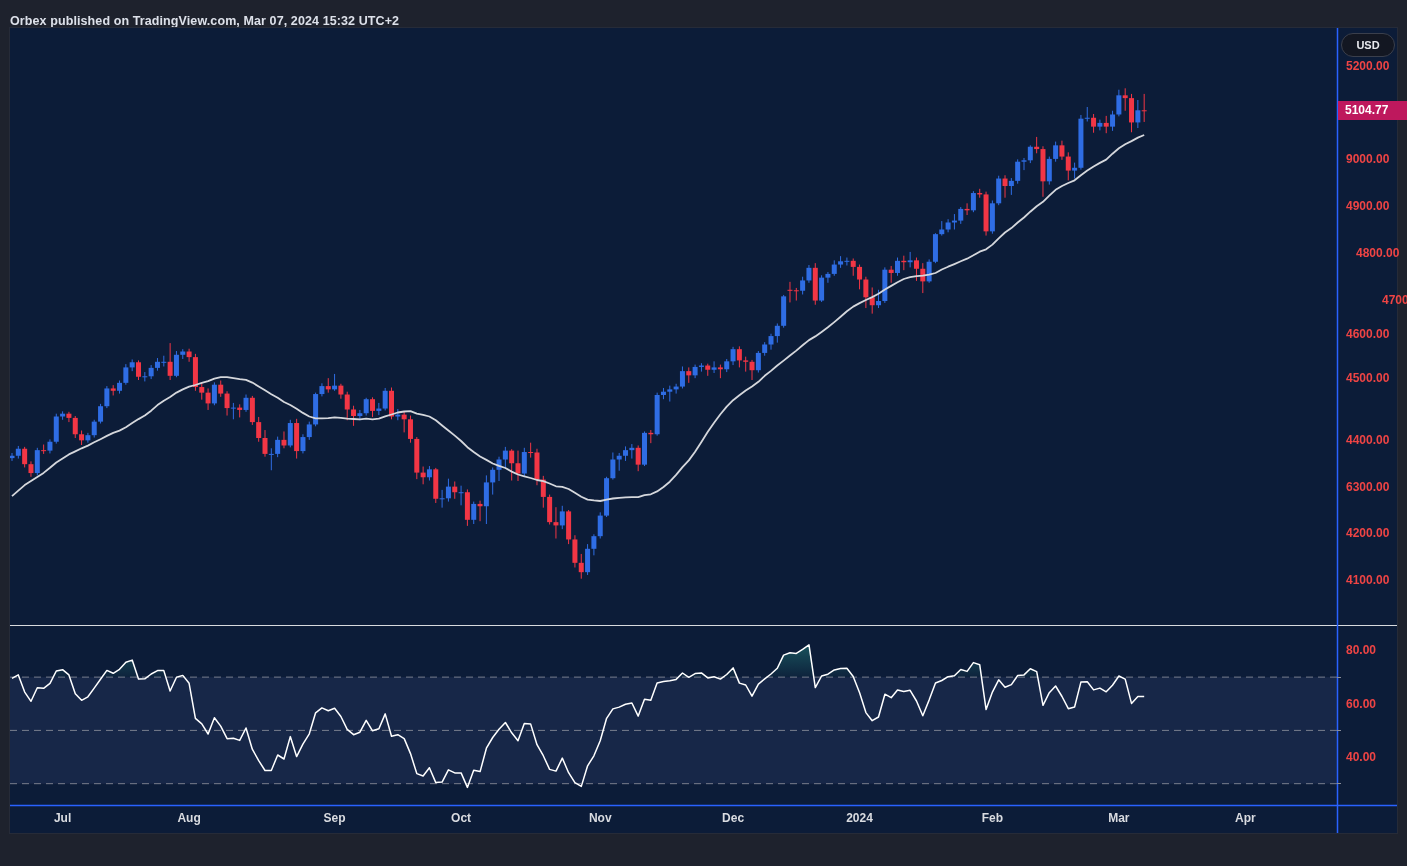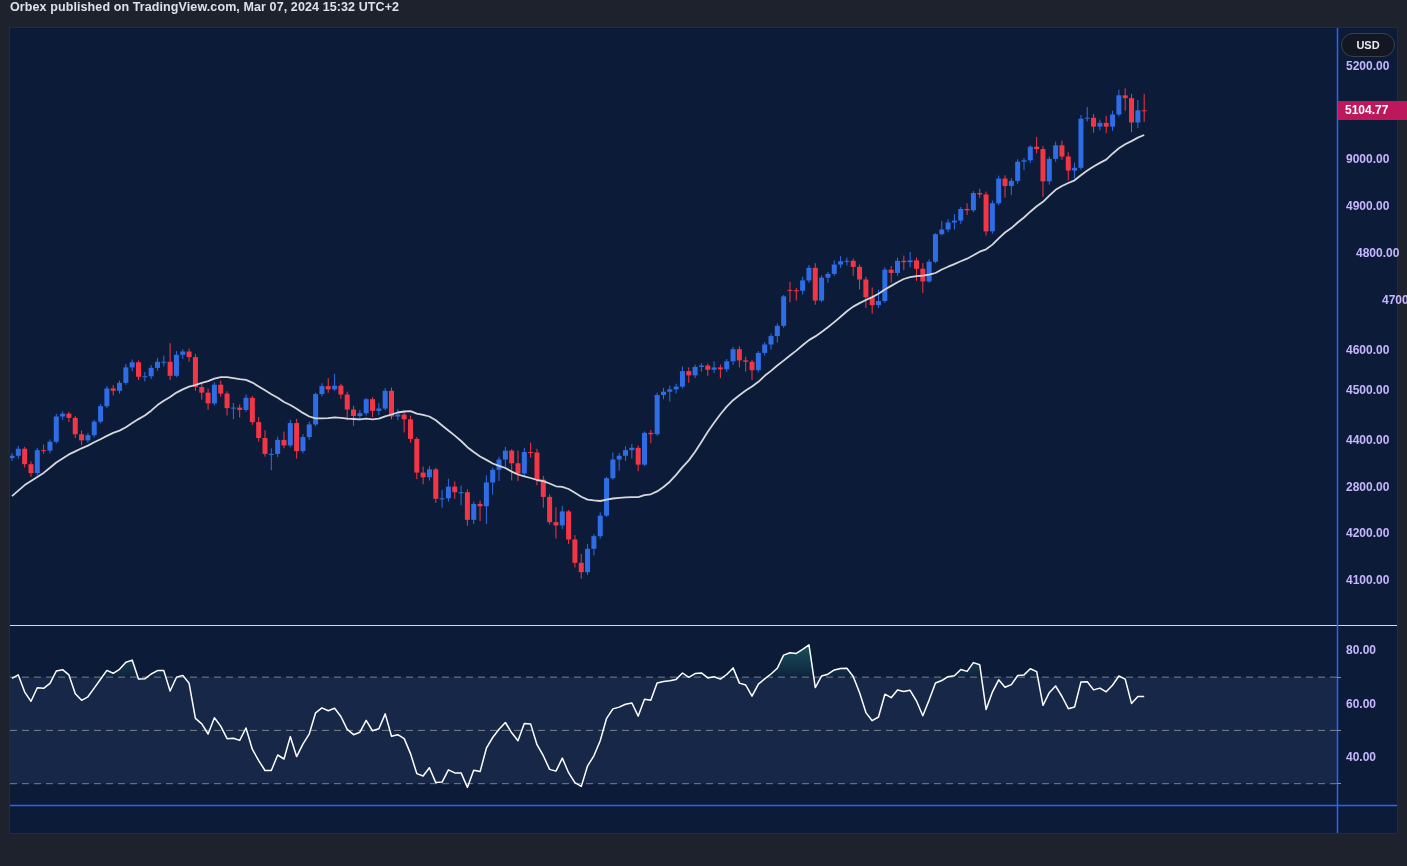--- a/index.html
+++ b/index.html
@@ -1,23 +1,23 @@
 <!DOCTYPE html>
 <html><head>
 <meta charset="utf-8">
 <style>
   html,body{margin:0;padding:0;background:#1e222d;width:1407px;height:866px;overflow:hidden;
     font-family:"Liberation Sans",sans-serif;-webkit-font-smoothing:antialiased;}
   #stage{position:relative;width:1407px;height:866px;background:#1e222d;}
-  #header{position:absolute;left:0;top:0;width:1407px;height:28px;display:flex;align-items:flex-start;}
+  #header{position:absolute;left:0;top:0;width:1407px;height:28px;display:flex;align-items:flex-end;}
   #header .title{margin-left:10px;font-size:12.5px;font-weight:700;color:#dde1ea;letter-spacing:.1px;}
   #widget{position:absolute;left:10px;top:28px;width:1387px;height:805px;background:#0c1c38;outline:1px solid #262b38;}
   #chart-svg{position:absolute;left:0;top:0;}
   #price-scale{position:absolute;left:1327px;top:0;width:60px;height:777px;z-index:3;}
-  .axis-label{position:absolute;left:9px;height:16px;line-height:16px;font-size:12px;font-weight:600;color:#c4b5fd;white-space:nowrap;}
+  .axis-label{position:absolute;left:9px;height:16px;line-height:16px;font-size:12px;font-weight:600;color:#ef4444;white-space:nowrap;}
   .axis-tick{position:absolute;left:0;width:4px;height:1px;background:#8a8e9b;}
   #usd-chip{position:absolute;left:4px;top:5px;width:52px;height:22px;border:1px solid #3a3f4c;border-radius:12px;
     background:#131722;color:#e8eaef;font-size:11px;font-weight:600;display:flex;align-items:center;justify-content:center;z-index:4;}
   #price-tag{position:absolute;left:1328px;width:71px;height:19px;background:#be185d;color:#ffffff;z-index:4;
     font-size:12px;font-weight:700;line-height:19px;padding-left:7px;box-sizing:border-box;}
   #time-scale{position:absolute;left:0;top:779px;width:1387px;height:26px;z-index:3;}
   .month-label{position:absolute;top:4px;transform:translateX(-50%);font-size:12px;font-weight:600;color:#d9dbe0;white-space:nowrap;}
   #footer{position:absolute;left:0;top:833px;width:1407px;height:33px;display:flex;align-items:center;}
   #tv-logo{margin-left:10px;display:flex;align-items:center;}
   #footer .brand{margin-left:6px;font-size:15px;font-weight:600;color:#b2b5be;letter-spacing:.2px;}
@@ -426,31 +426,43 @@
         <line x1="0" y1="777.5" x2="1387" y2="777.5" stroke="#2962ff" stroke-width="1.5"></line>
       </svg>
 
     <div id="price-scale">
       <div id="usd-chip">USD</div>
     <div class="axis-label" style="top: 29.8677px;">5200.00</div>
         <div class="axis-label" style="top: 123.368px;">9000.00</div>
         <div class="axis-label" style="top: 170.118px;">4900.00</div>
         <div class="axis-label" style="top: 216.868px; margin-left: 10px;">4800.00</div>
         <div class="axis-label" style="top: 263.619px; margin-left: 36px;">4700.00</div>
-        <div class="axis-label" style="top: 314px;">4600.00</div>
-        <div class="axis-label" style="top: 354px;">4500.00</div>
+        <div class="axis-label" style="top: 298px;">4600.00</div>
+        <div class="axis-label" style="top: 342px;">4500.00</div>
         <div class="axis-label" style="top: 403.869px;">4400.00</div>
-        <div class="axis-label" style="top: 450.619px;">2800.00</div>
+        <div class="axis-label" style="top: 450.619px;">6300.00</div>
         <div class="axis-label" style="top: 497.37px;">4200.00</div>
         <div class="axis-label" style="top: 544.12px;">4100.00</div>
         <div class="axis-label" style="top: 614.478px;">80.00</div>
         <div class="axis-label" style="top: 667.761px;">60.00</div>
         <div class="axis-label" style="top: 721.045px;">40.00</div>
         <div class="axis-tick" style="top: 648.619px;"></div>
         <div class="axis-tick" style="top: 701.903px;"></div>
         <div class="axis-tick" style="top: 755.187px;"></div>
       </div>
 
     <div id="price-tag" style="top: 72.8879px;">5104.77</div>
 
+    <div id="time-scale">
+        <div class="month-label" style="left: 52.6px;">Jul</div>
+        <div class="month-label" style="left: 179.1px;">Aug</div>
+        <div class="month-label" style="left: 324.575px;">Sep</div>
+        <div class="month-label" style="left: 451.075px;">Oct</div>
+        <div class="month-label" style="left: 590.225px;">Nov</div>
+        <div class="month-label" style="left: 723.05px;">Dec</div>
+        <div class="month-label" style="left: 849.55px;">2024</div>
+        <div class="month-label" style="left: 982.375px;">Feb</div>
+        <div class="month-label" style="left: 1108.88px;">Mar</div>
+        <div class="month-label" style="left: 1235.38px;">Apr</div>
+      </div>
   </div>
 
 </div>
 
 </body></html>

